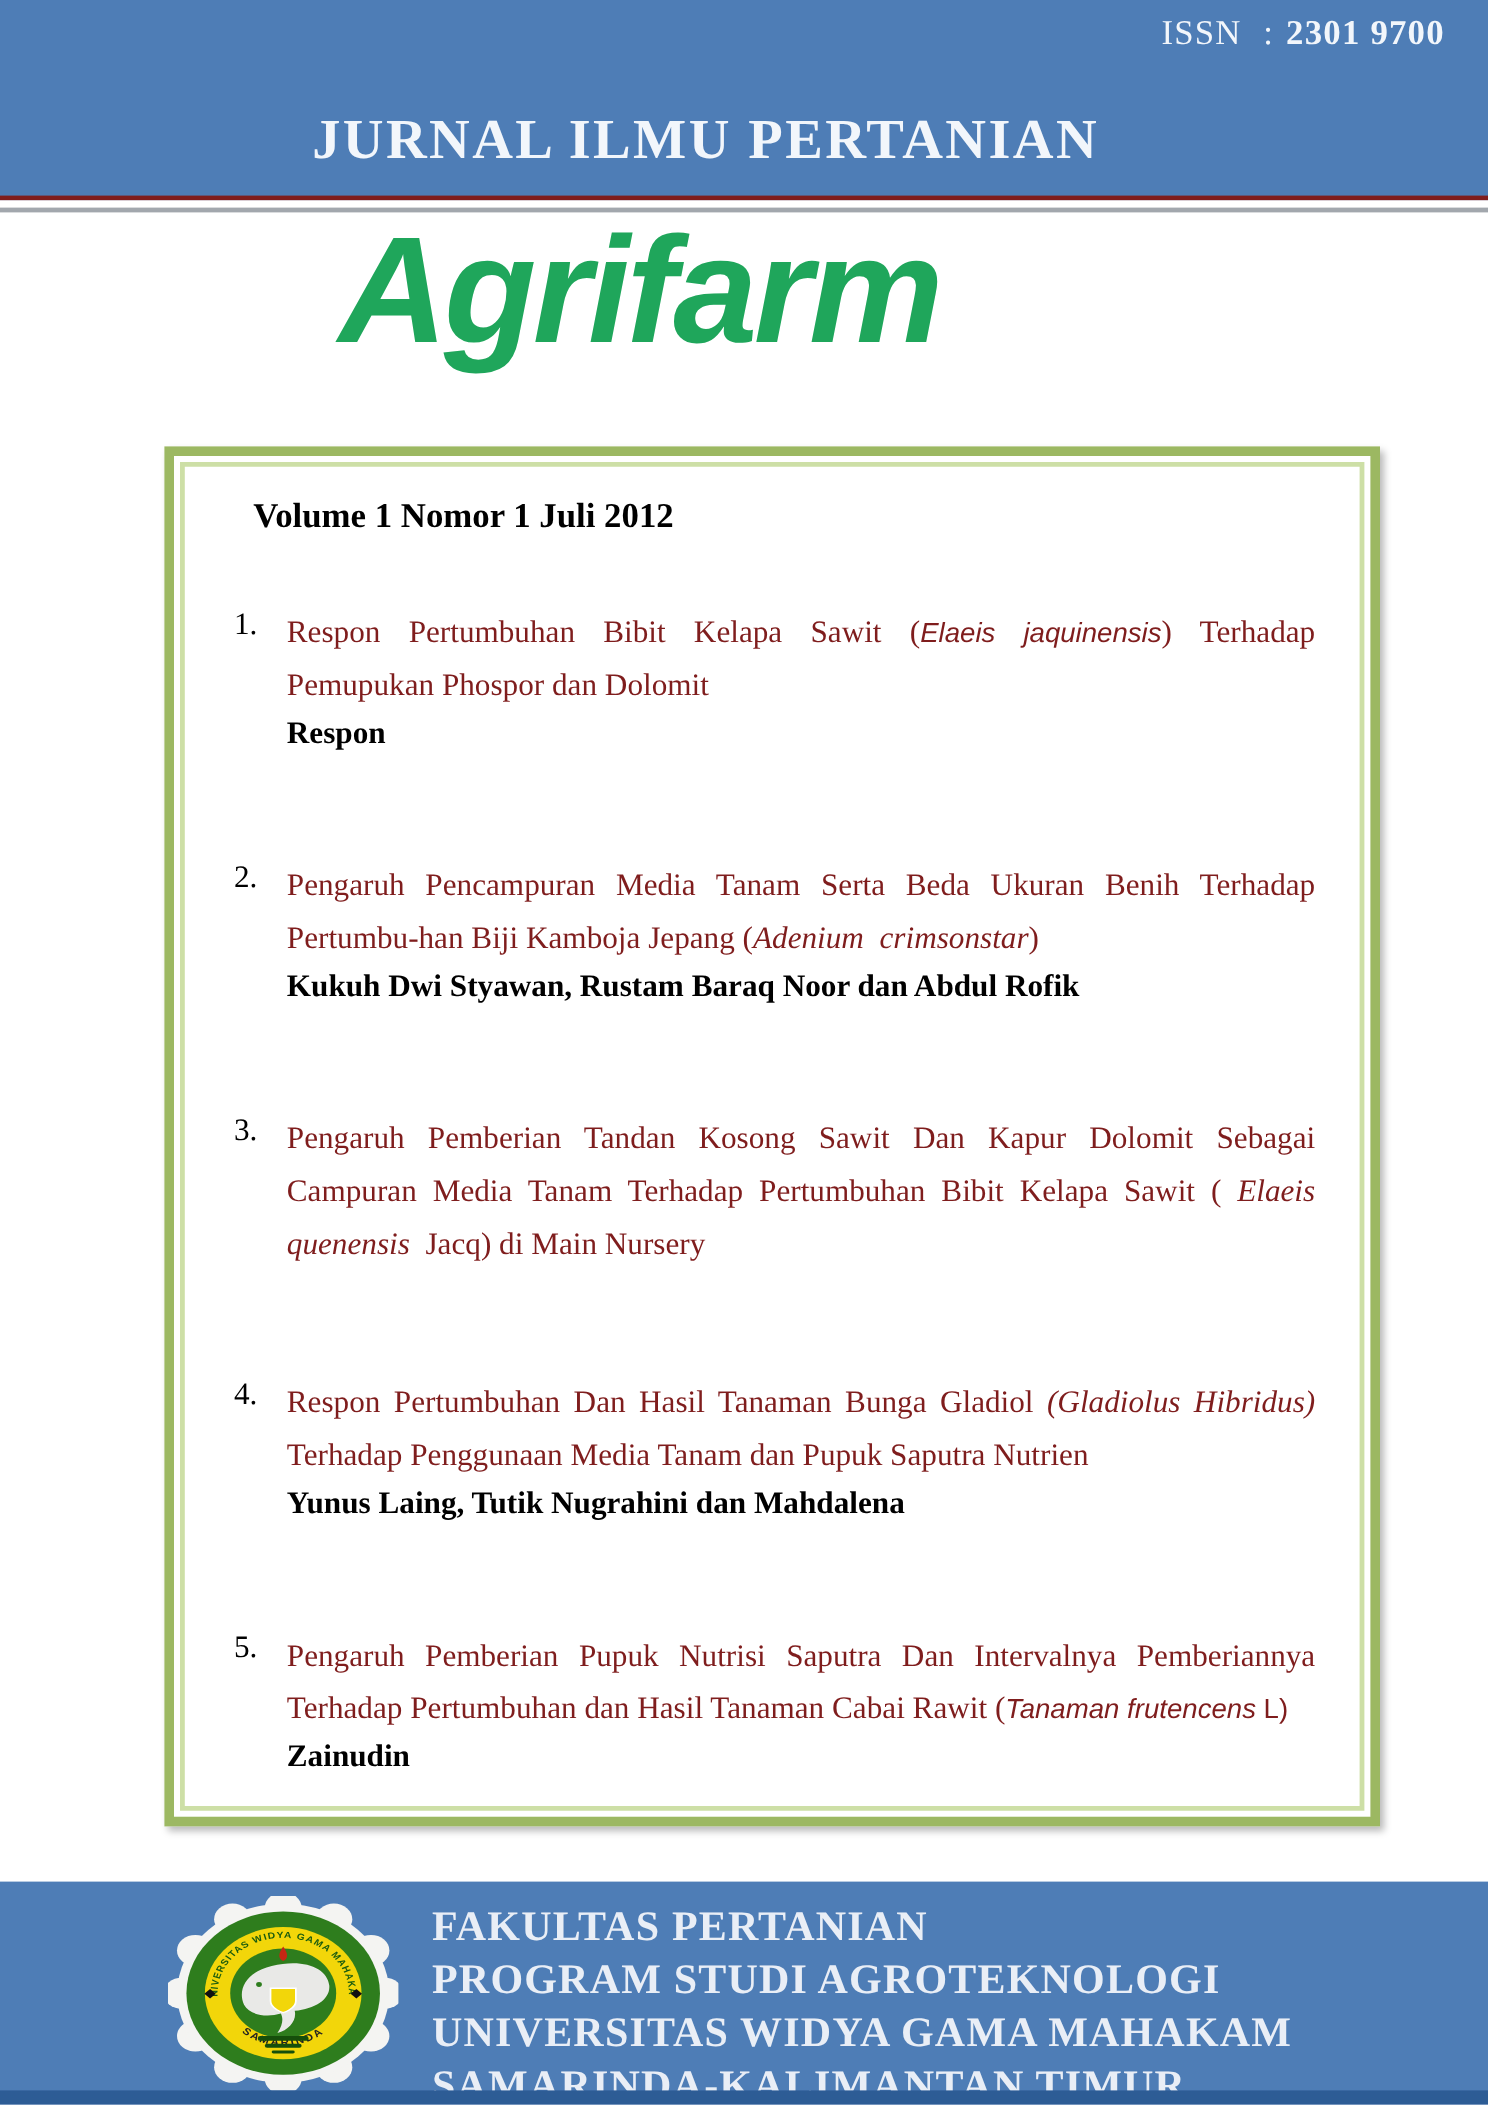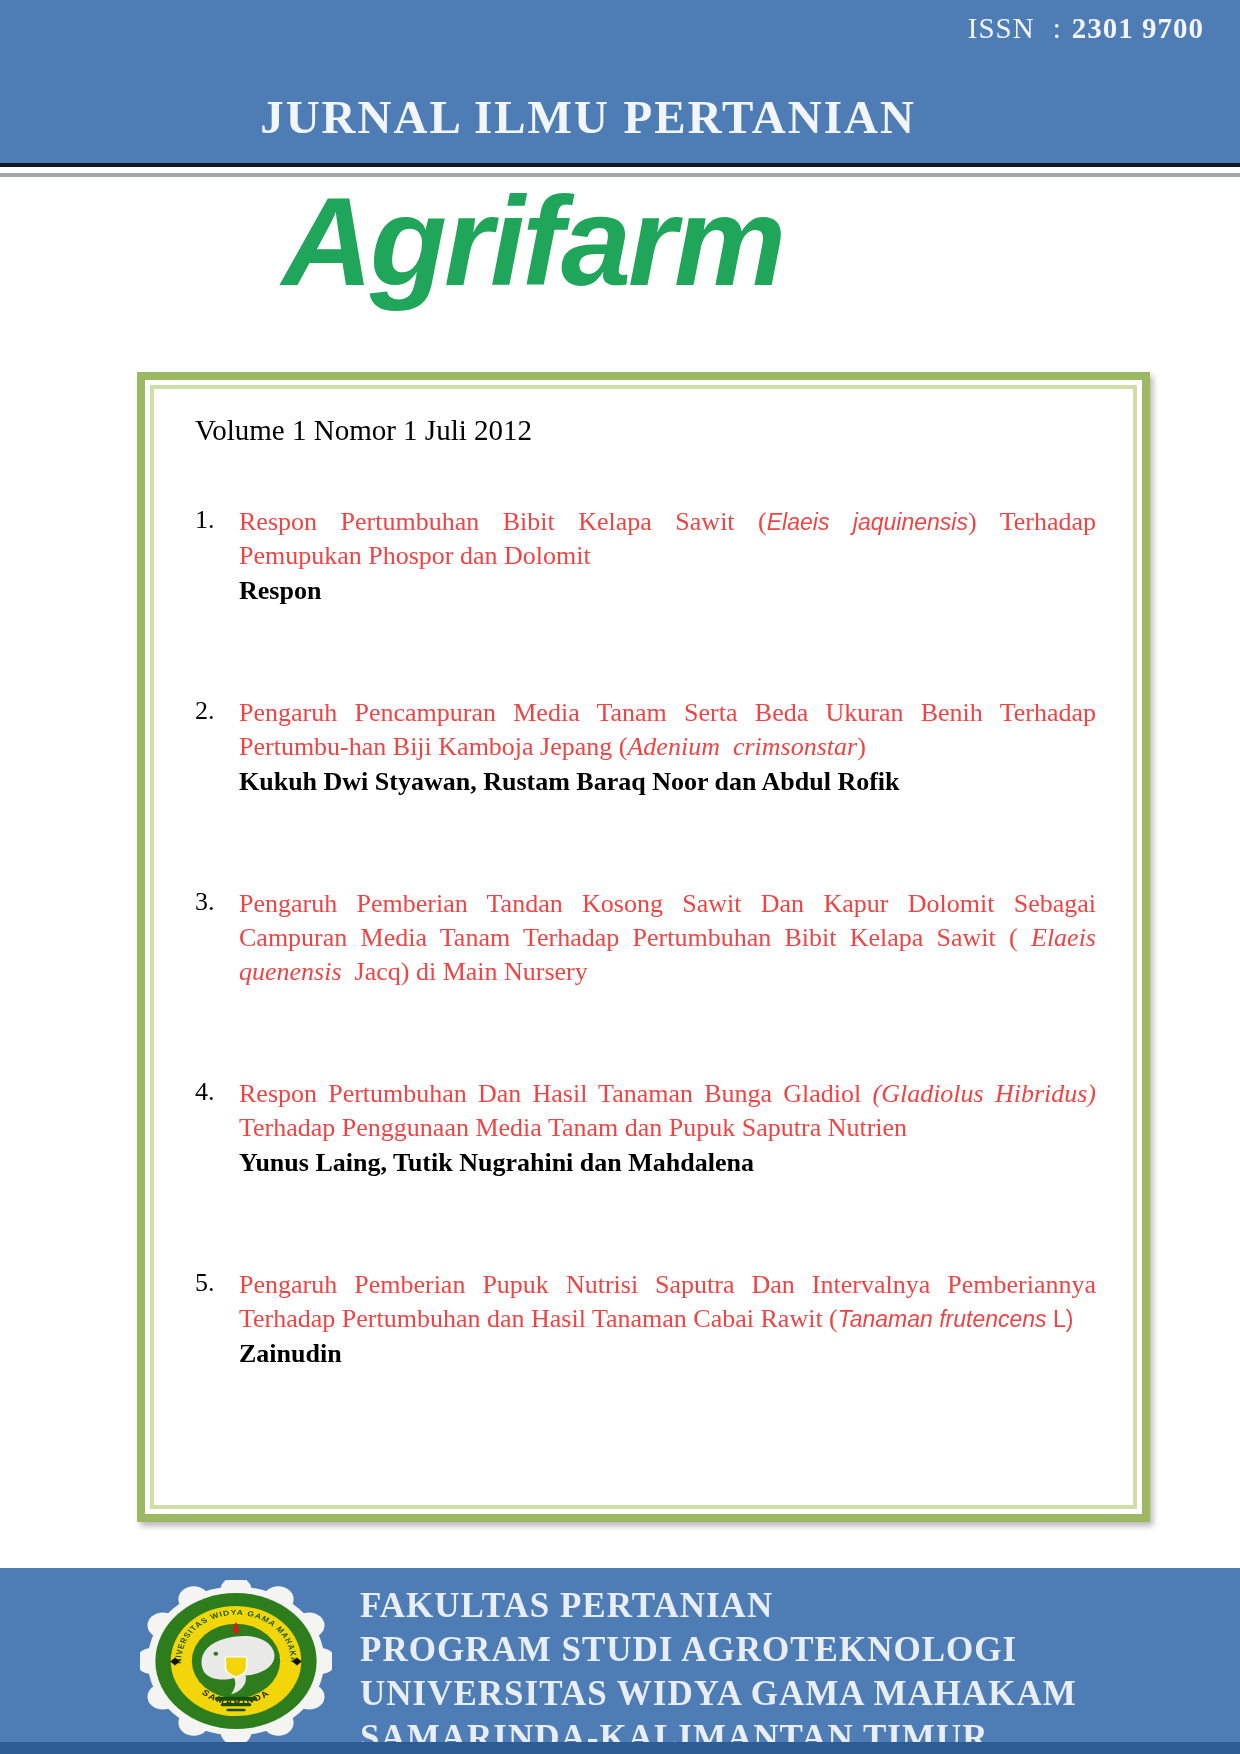--- a/index.html
+++ b/index.html
@@ -4,21 +4,21 @@
 <style>
   html,body { margin:0; padding:0; background:#ffffff; }
   .page {
     position:relative; width:1240px; height:1754px; background:#ffffff;
     font-family:"Liberation Serif", serif; overflow:hidden;
   }
 
   
   .top-band {
     position:absolute; top:0; left:0; right:0; height:163px;
-    background:#4e7db6; border-bottom:4px solid #0f172a;
+    background:#4e7db6; border-bottom:4px solid #7f1d1d;
   }
   .issn-line {
     position:absolute; top:12px; right:36px;
     color:#f2f6fb; font-size:29px; letter-spacing:1px;
   }
   .issn-line .sep { margin:0 10px 0 18px; }
   .issn-line .val { font-weight:bold; }
   .journal-title {
     position:absolute; top:90px; left:0; width:100%;
     text-align:center; transform:translateX(-32px);
@@ -39,27 +39,27 @@
 
   
   .toc-box {
     position:absolute; left:137px; top:372px; width:1013px; height:1150px;
     box-sizing:border-box; background:#ffffff;
     border:8px solid #9cb862;
     box-shadow: inset 0 0 0 5px #ffffff, inset 0 0 0 9px #cddfa6,
                 3px 4px 6px rgba(0,0,0,0.28);
     padding:34px 46px 0 50px;
   }
-  .volume-line { font-size:29px; font-weight:normal; color:#000; margin:0 0 58px 0; }
+  .volume-line { font-size:29px; font-weight:bold; color:#000; margin:0 0 58px 16px; }
 
   .toc-item { display:flex; margin-bottom:88px; }
   .toc-item .num { flex:none; width:44px; font-size:26px; color:#000; }
   .toc-item .body { flex:1; min-width:0; }
   .item-title {
-    margin:0; font-size:26px; line-height:34px; color:#ef4444;
+    margin:0; font-size:26px; line-height:44px; color:#7f1d1d;
     text-align:justify;
   }
   .item-authors {
     margin:0; font-size:26px; line-height:35px; font-weight:bold; color:#000;
   }
   .species-sans { font-style:italic; font-family:"Liberation Sans", sans-serif; font-size:23px; }
   .species-serif { font-style:italic; }
   .tail-sans { font-family:"Liberation Sans", sans-serif; font-size:23px; }
 
   

